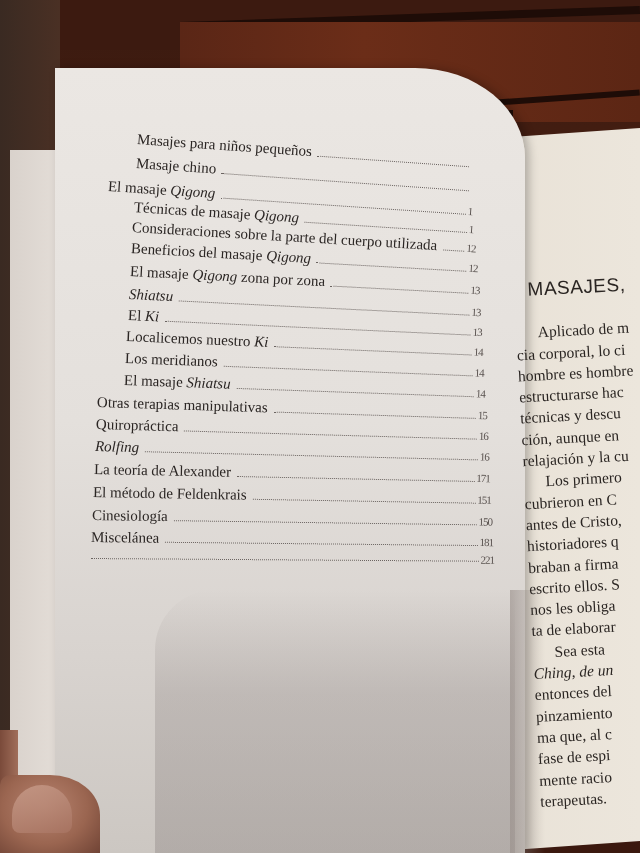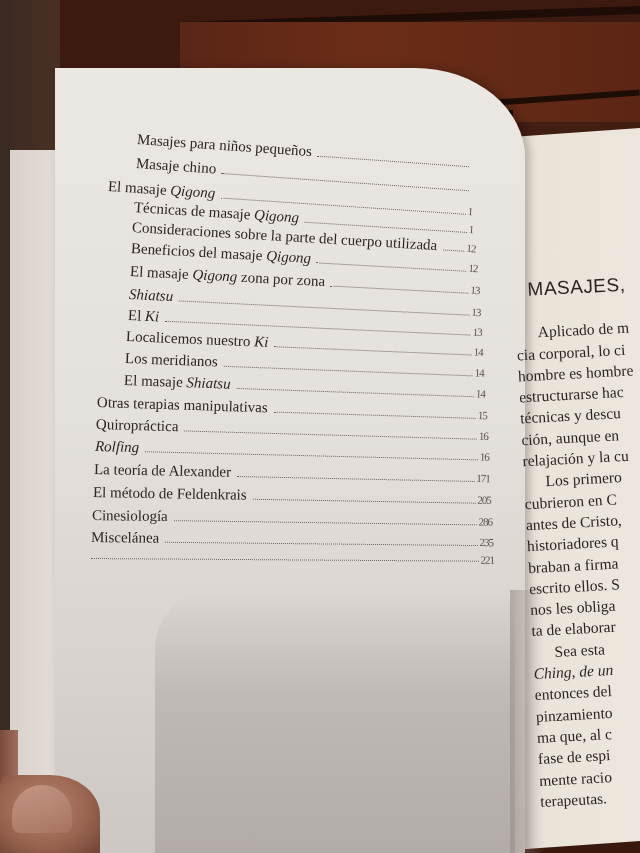--- a/index.html
+++ b/index.html
@@ -172,31 +172,31 @@
       <span class="page">16</span>
   </div>
   <div class="toc-entry" style="left:94px;top:461px;width:396px;transform:rotate(1.2deg);">
     <span class="title">La teoría de Alexander</span>
       <span class="dots"></span>
       <span class="page">171</span>
   </div>
   <div class="toc-entry" style="left:93px;top:484px;width:398px;transform:rotate(1deg);">
     <span class="title">El método de Feldenkrais</span>
       <span class="dots"></span>
-      <span class="page">205</span>
+      <span class="page">151</span>
   </div>
   <div class="toc-entry" style="left:92px;top:507px;width:400px;transform:rotate(0.8deg);">
     <span class="title">Cinesiología</span>
       <span class="dots"></span>
-      <span class="page">286</span>
+      <span class="page">150</span>
   </div>
   <div class="toc-entry" style="left:91px;top:529px;width:402px;transform:rotate(0.6deg);">
     <span class="title">Miscelánea</span>
       <span class="dots"></span>
-      <span class="page">235</span>
+      <span class="page">181</span>
   </div>
   <div class="toc-entry" style="left:91px;top:551px;width:403px;transform:rotate(0.4deg);">
     <span class="title"></span>
       <span class="dots" style="margin-left:0;"></span>
       <span class="page">221</span>
   </div>
 </div>
 
 <div class="right-text">
   <div class="right-heading">MASAJES,</div>

